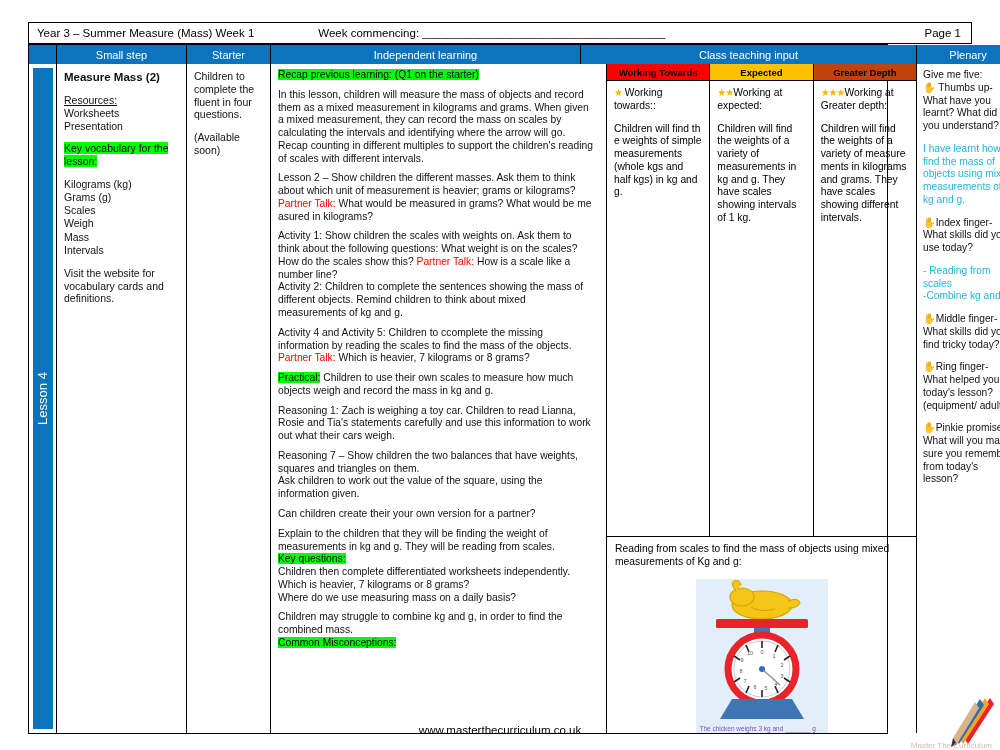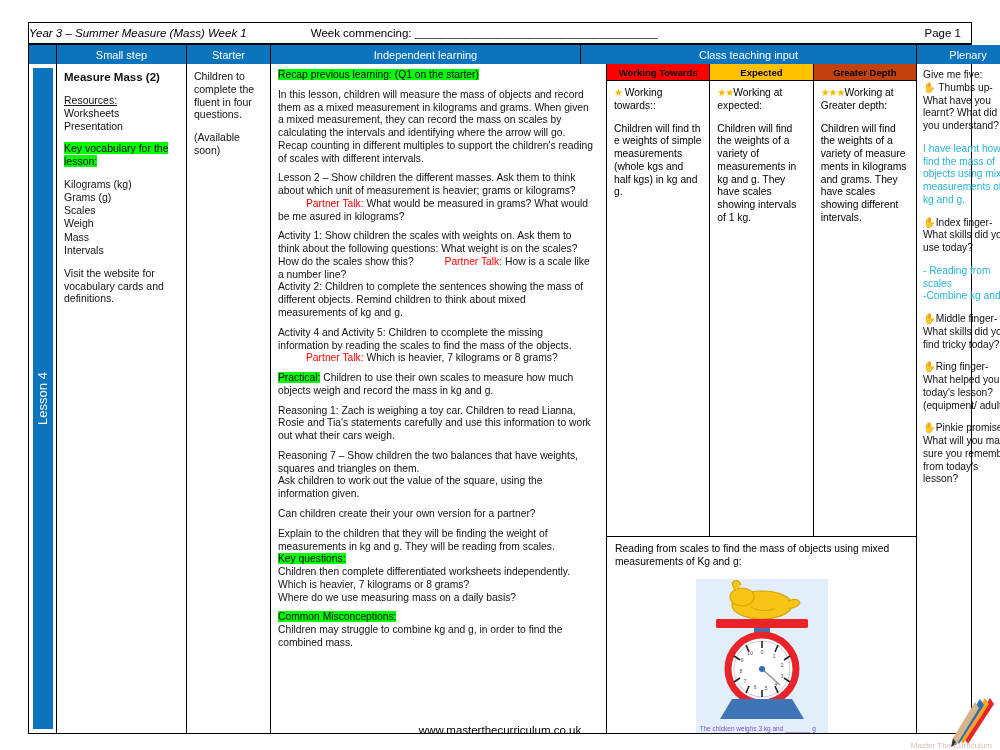--- a/index.html
+++ b/index.html
@@ -25,39 +25,39 @@
     top: 22px;
     width: 944px;
     height: 22px;
     border: 1.5px solid #000;
     box-sizing: border-box;
     display: flex;
     align-items: center;
     font-size: 11.5px;
     color: #000;
   }
-  .hdr-title { white-space: nowrap; font-style: italic; }
+  .hdr-title { margin-left: 8px; white-space: nowrap; }
   .hdr-commencing {
     margin-left: 64px;
     white-space: nowrap;
     flex: 1 1 auto;
     overflow: hidden;
   }
   .hdr-page {
     margin-right: 10px;
     white-space: nowrap;
     text-align: right;
   }
 
   
   .table {
     position: absolute;
     left: 28px;
     top: 44px;
-    width: 944px;
+    width: 860px;
     height: 690px;
     box-sizing: border-box;
     border: 1.5px solid #000;
     display: flex;
     flex-direction: column;
   }
 
   
   .band {
     display: flex;
@@ -125,21 +125,21 @@
 
   
   .pad { padding: 6px 6px 6px 7px; font-size: 10.5px; line-height: 1.22; color: #111; }
   .pad p { margin: 0 0 0 0; }
   .gap { height: 10px; }
   .gap-s { height: 7px; }
 
   .title-bold { font-weight: bold; font-size: 11.5px; margin-bottom: 10px; }
   .underline { text-decoration: underline; }
   .hl { background: #00ff00; color: #000; }
-  .red { color: #ff0000; margin-left: 28px; }
+  .red { color: #ff0000; }
   .teal { color: #29b3d9; }
 
   .vocab-list div { line-height: 1.25; }
 
   
   .class-col .pad { font-size: 10.3px; line-height: 1.24; padding: 5px 10px 5px 7px; }
   .class-col p { margin: 0; }
 
   
   .indep-wrap { display: flex; flex-direction: column; height: 100%; }
@@ -310,22 +310,22 @@
           <p>Ask children to work out the value of the square, using the information given.</p>
           <div class="gap-s"></div>
           <p>Can children create their your own version for a partner?</p>
           <div class="gap-s"></div>
           <p>Explain to the children that they will be finding the weight of measurements in kg and g. They will be reading from scales.</p>
           <p><span class="hl">Key questions:</span></p>
           <p>Children then complete differentiated worksheets independently.</p>
           <p>Which is heavier, 7 kilograms or 8 grams?</p>
           <p>Where do we use measuring mass on a daily basis?</p>
           <div class="gap-s"></div>
+          <p>Children may struggle to combine kg and g, in order to find the combined mass.</p>
           <p><span class="hl">Common Misconceptions:</span></p>
-          <p>Children may struggle to combine kg and g, in order to find the combined mass.</p>
         </div>
       </div>
 
       <div class="col w-indep">
         <div class="indep-wrap">
           <div class="indep-top">
 
             <div class="sub">
               <div class="sub-head" style="background:#ff0000;">Working Towards</div>
               <div class="sub-body">

